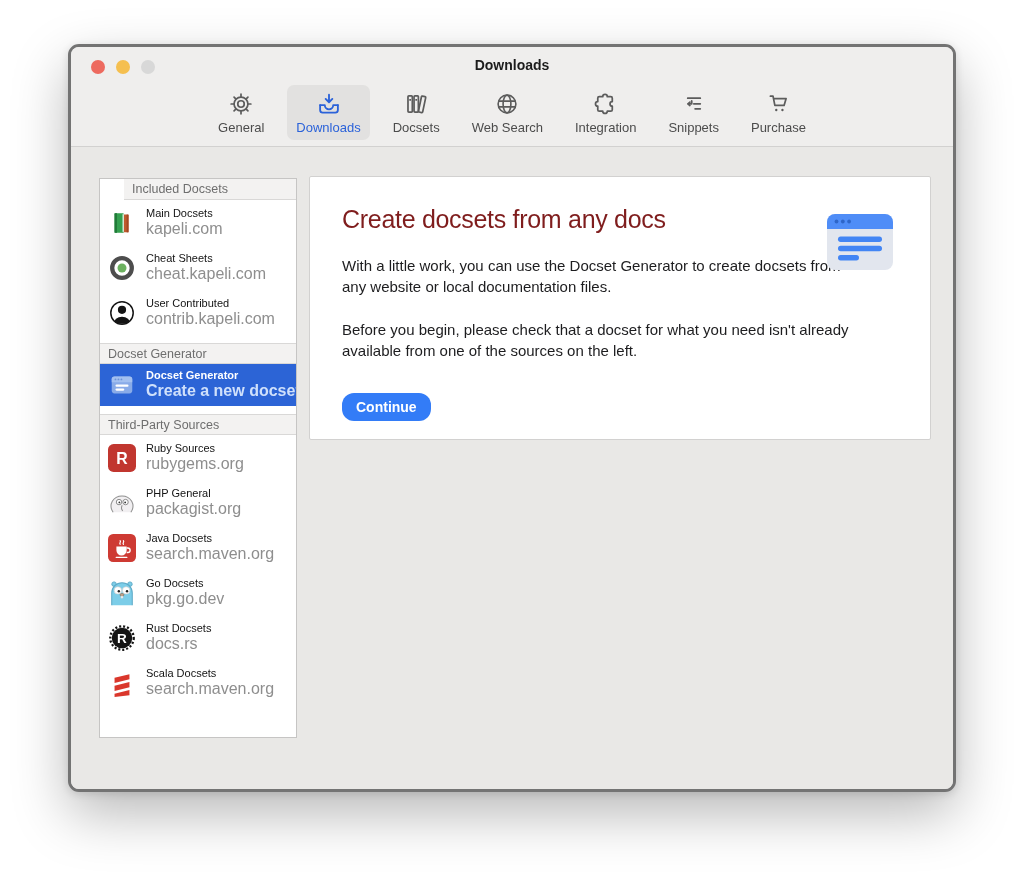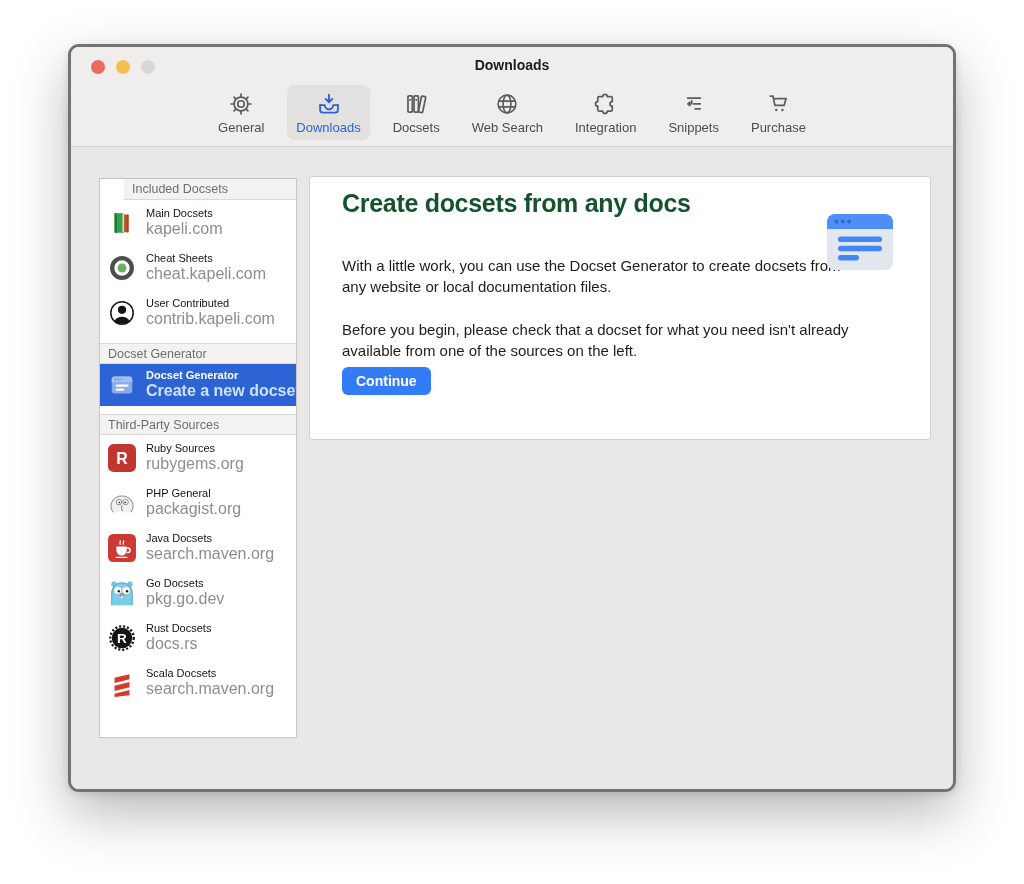--- a/index.html
+++ b/index.html
@@ -44,28 +44,28 @@
   .row .rtxt { display:flex; flex-direction:column; line-height:1.15; min-width:0; }
   .row .rtitle { font-size:11px; color:#131313; white-space:nowrap; }
   .row .rsub { font-size:16px; color:#8e8e8e; white-space:nowrap; }
   .row.selected { background:#2c64d6; height:42px; }
   .row.selected .rtitle { color:#ffffff; font-weight:bold; }
   .row.selected .rsub { color:#cfe0fb; font-weight:bold; }
 
   
   .panel { position:absolute; left:238px; top:29px; width:622px; height:264px;
     background:#ffffff; border:1px solid #d2d1d0; border-radius:2px; }
-  .panel h1 { position:absolute; left:32px; top:12px; font-size:25px; letter-spacing:-0.3px;
-    font-weight:bold; color:#14532d; }
+  .panel h1 { position:absolute; left:32px; top:28px; font-size:25px; letter-spacing:-0.3px;
+    font-weight:normal; color:#7f1d1d; }
   .panel .para { position:absolute; left:32px; max-width:520px; font-size:15px;
     color:#1d1d1f; line-height:21px; }
   .panel .p1 { top:78px; }
   .panel .p2 { top:142px; }
-  .btn-continue { position:absolute; left:32px; top:190px; background:#337cf7;
-    color:#fff; font-size:14px; font-weight:bold; border:none; border-radius:6px;
+  .btn-continue { position:absolute; left:32px; top:216px; background:#337cf7;
+    color:#fff; font-size:14px; font-weight:bold; border:none; border-radius:12px;
     padding:6px 14px; cursor:default; }
   .panel-icon { position:absolute; right:36px; top:36px; }
 </style>
 </head>
 <body>
 
 <div class="window">
 
   <div class="titlebar">
     <div class="traffic">

